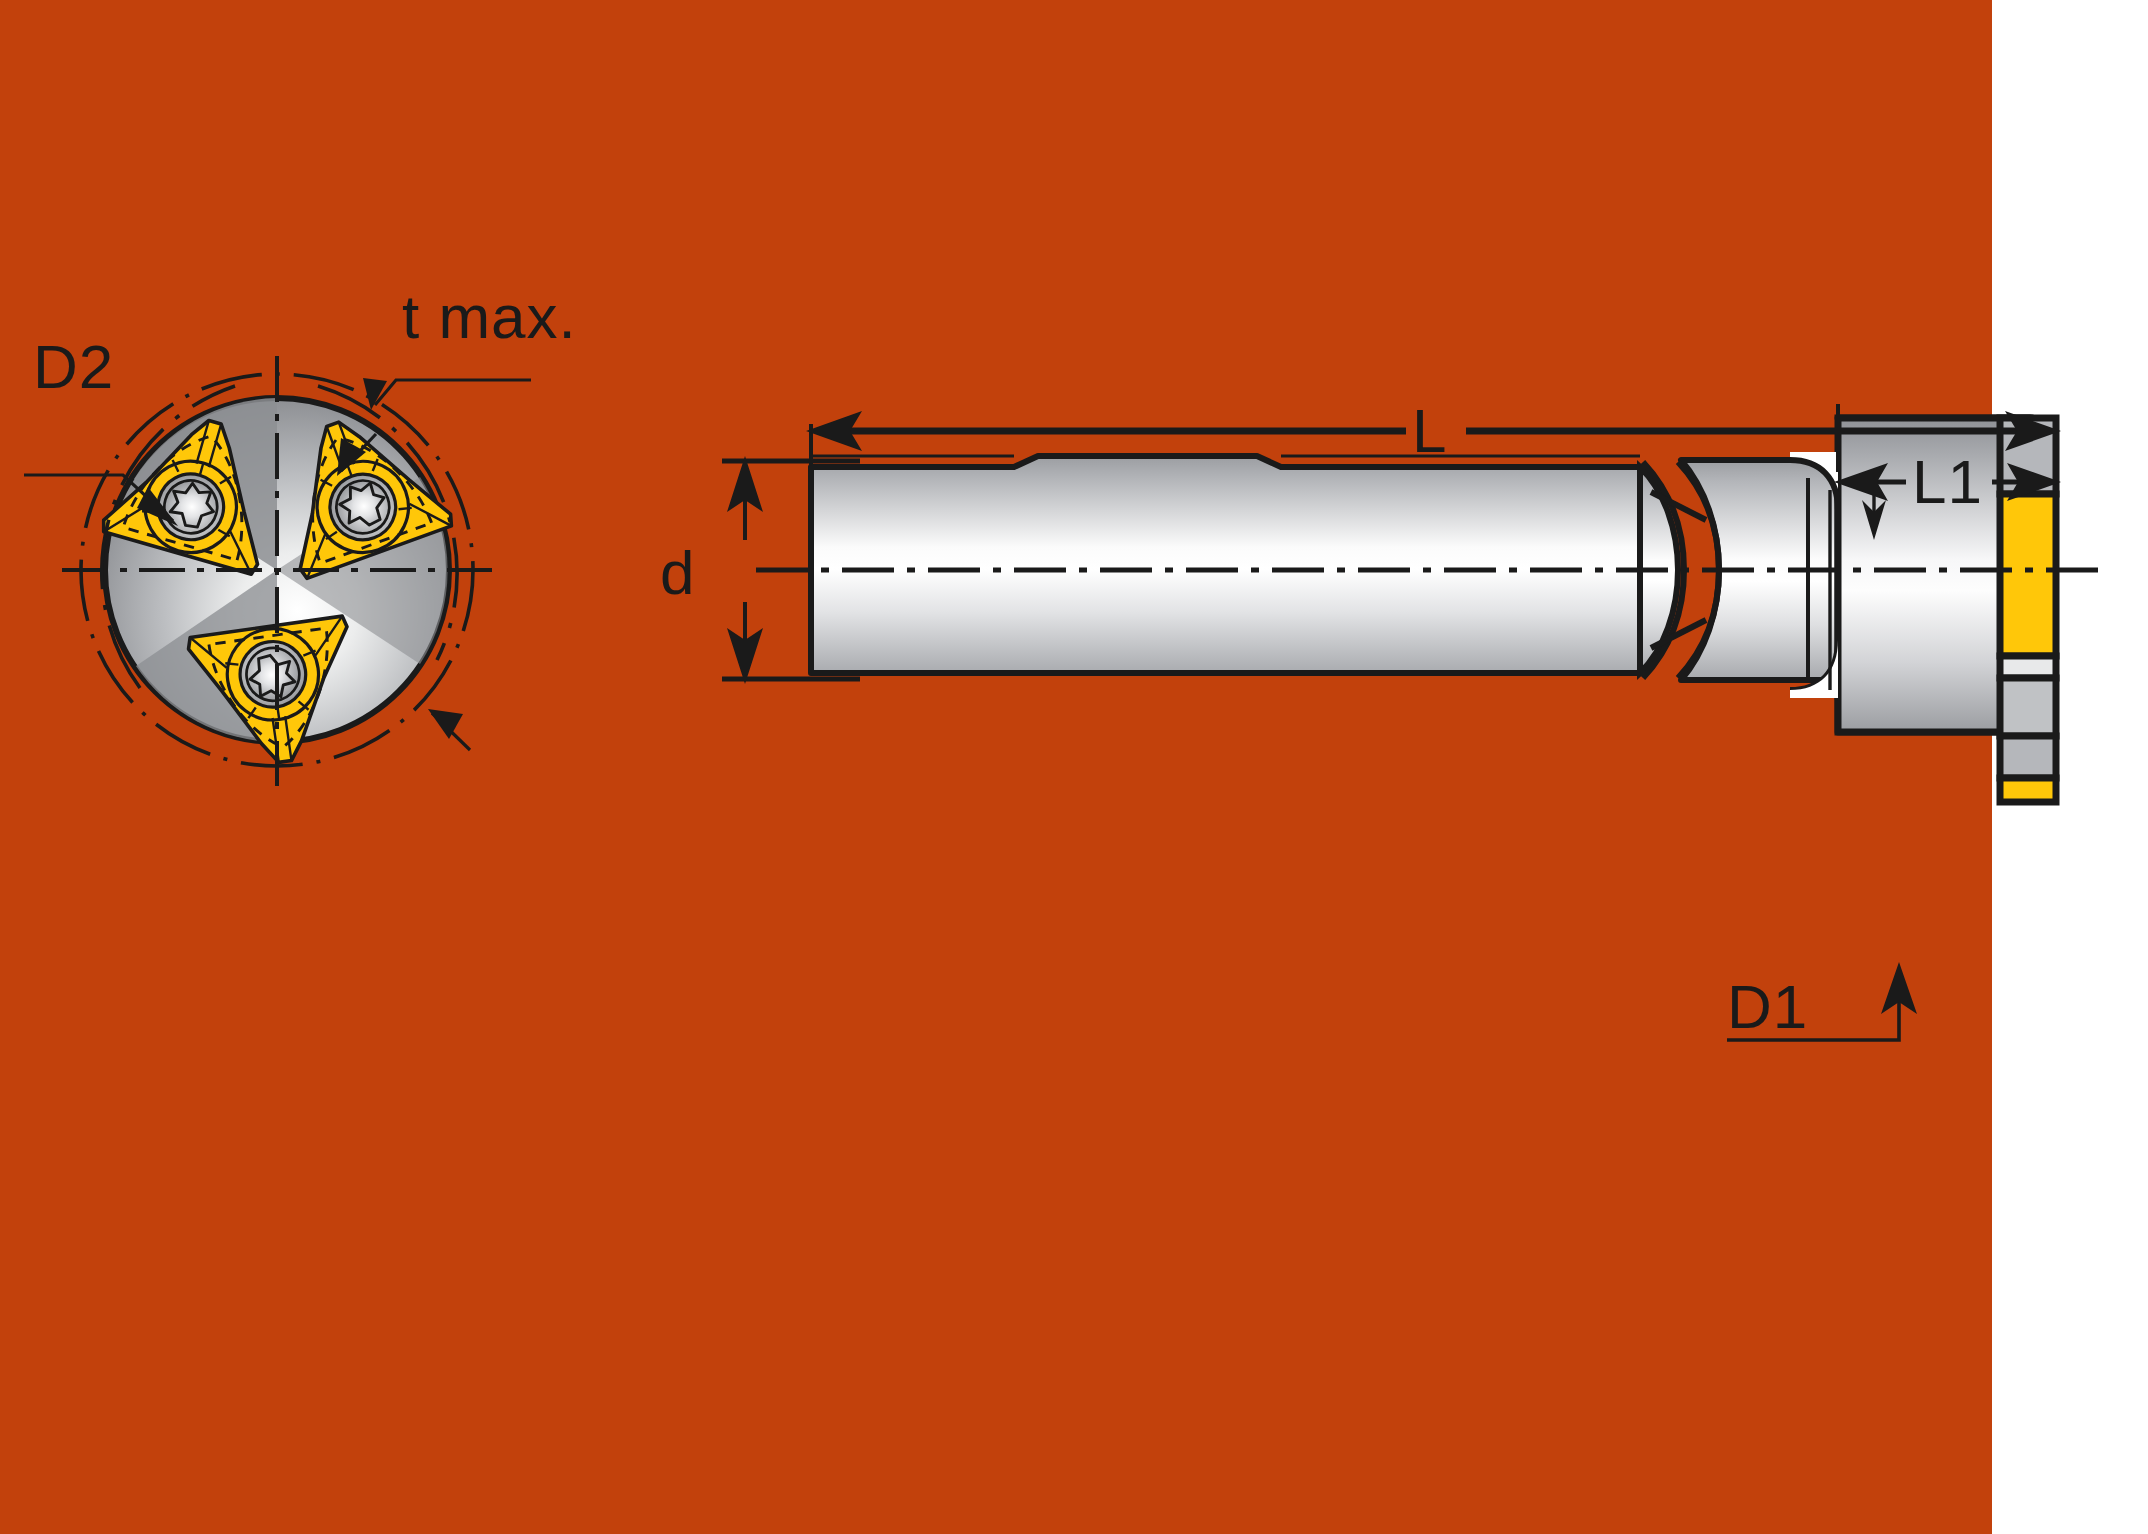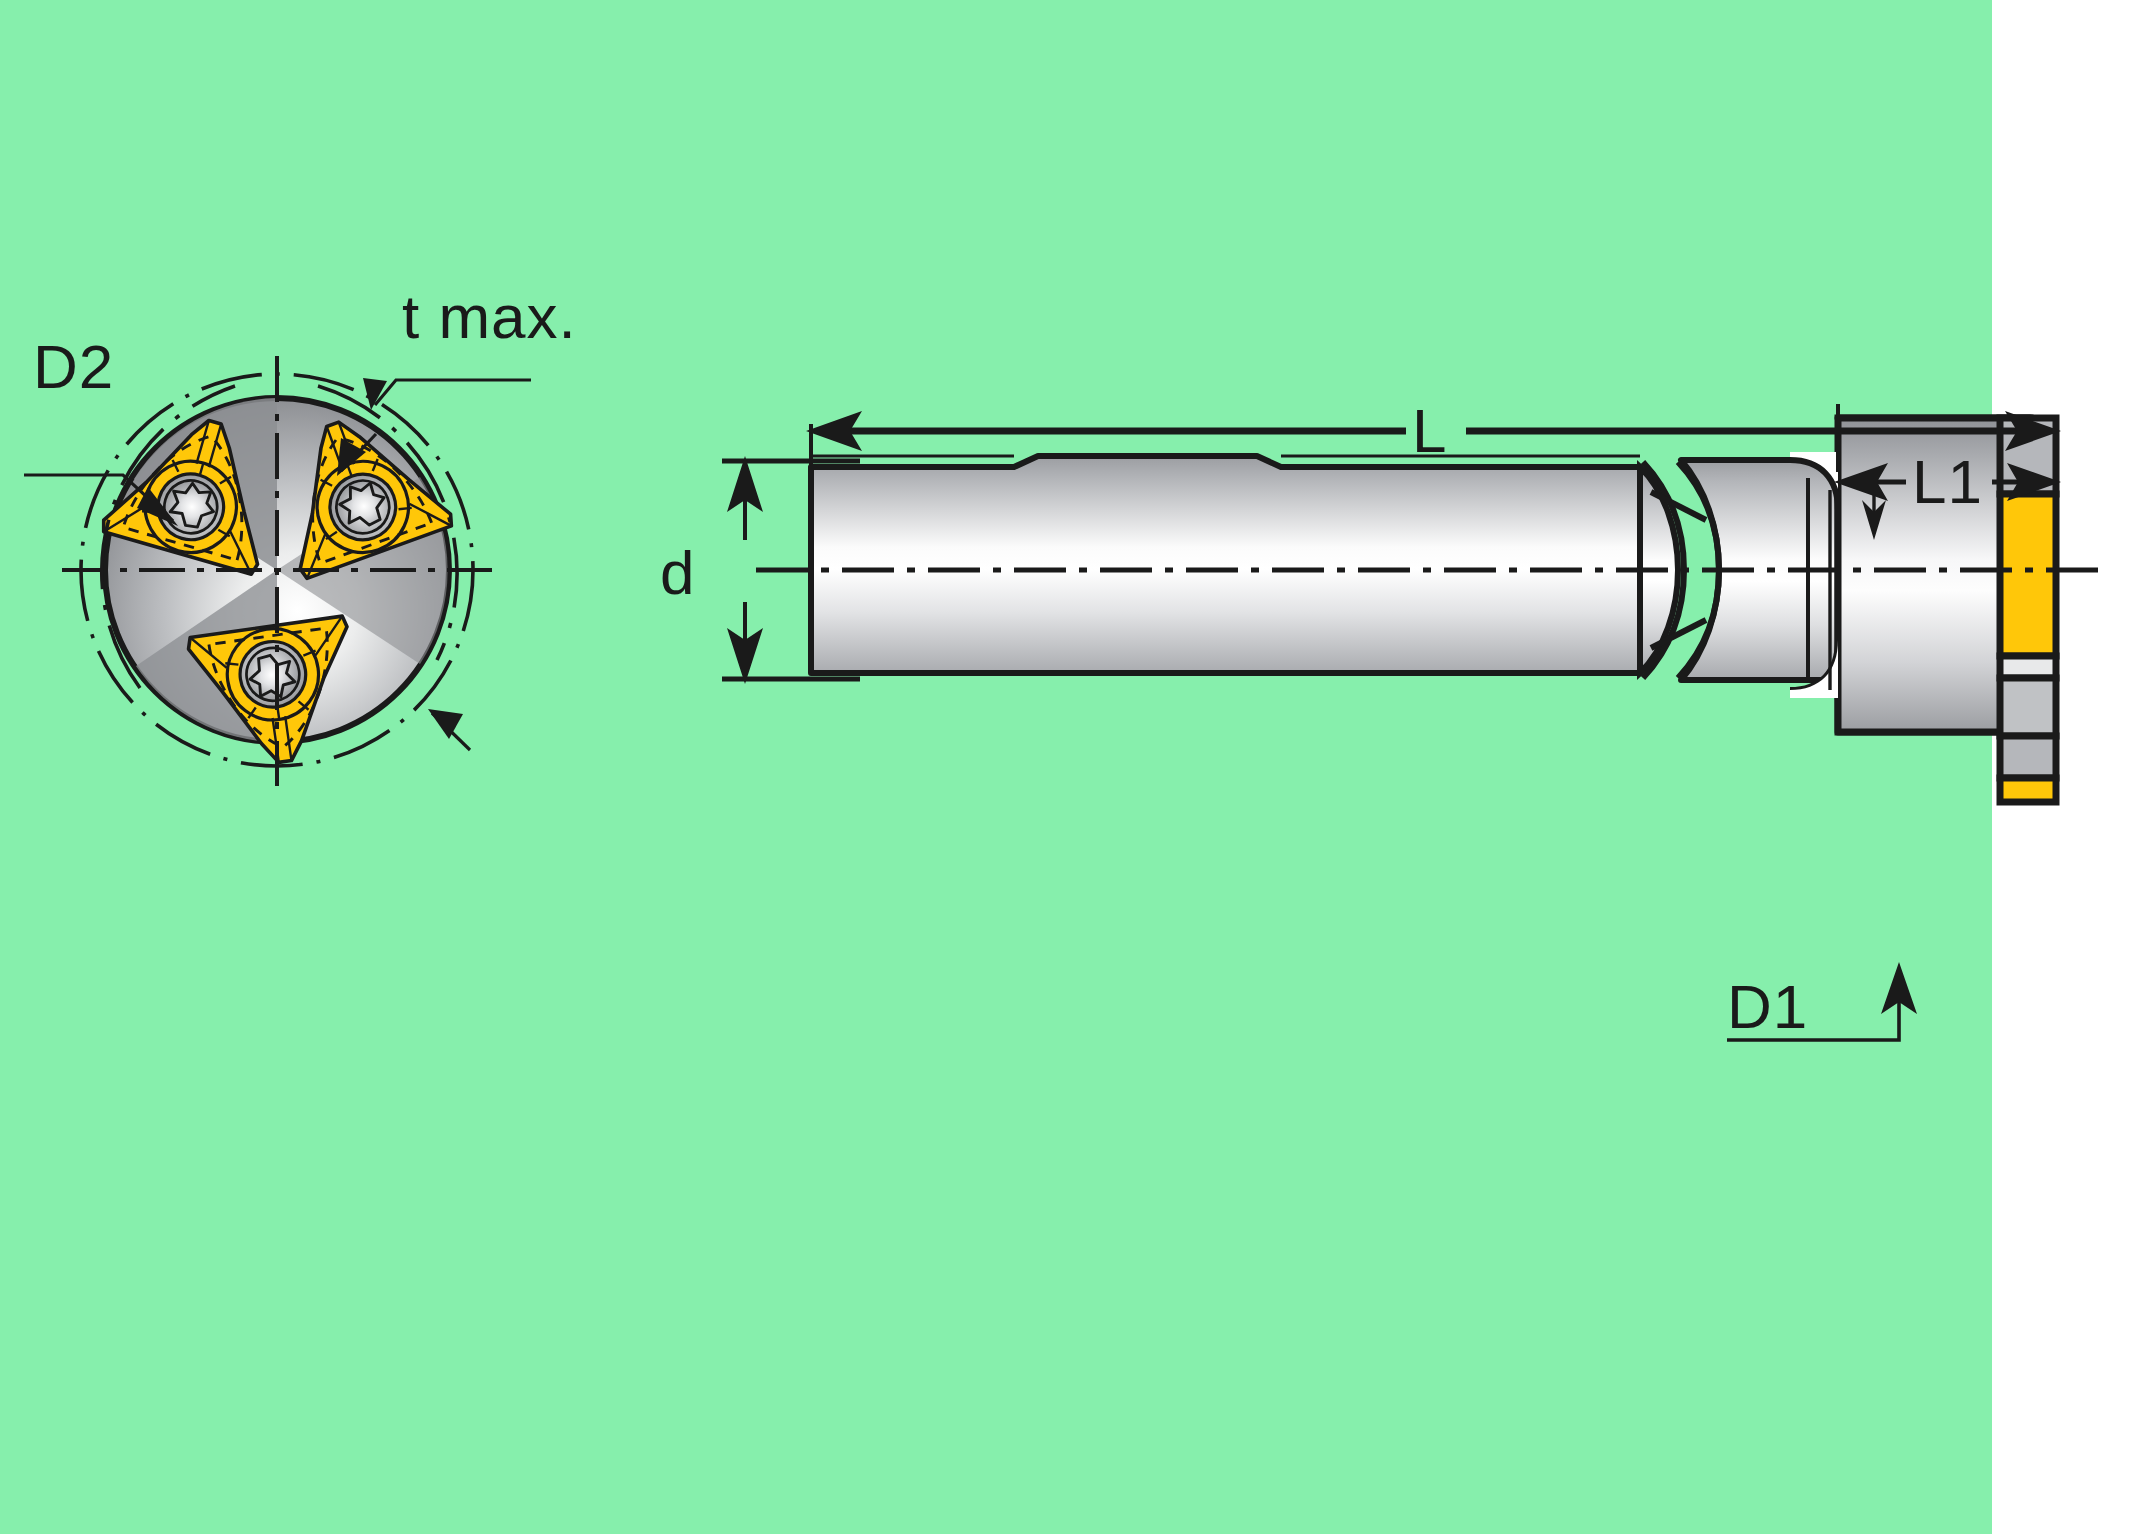--- a/index.html
+++ b/index.html
@@ -3,21 +3,21 @@
 <meta charset="utf-8">
 <title>Technical Drawing</title>
 <style>
   html,body{margin:0;padding:0;background:#ffffff;}
   body{
     width:2148px;height:1534px;
     font-family:"Liberation Sans", sans-serif;
     overflow:hidden;
     position:relative;
   }
-  #stage{position:absolute;left:0;top:0;width:1992px;height:1534px;background:#86efac;}
+  #stage{position:absolute;left:0;top:0;width:1992px;height:1534px;background:#c2410c;}
   svg{display:block;}
   .lbl{
     font-family:"Liberation Sans", sans-serif;
     fill:#1a1a1a;
     font-size:62px;
     letter-spacing:1px;
   }
 </style>
 </head>
 <body>

